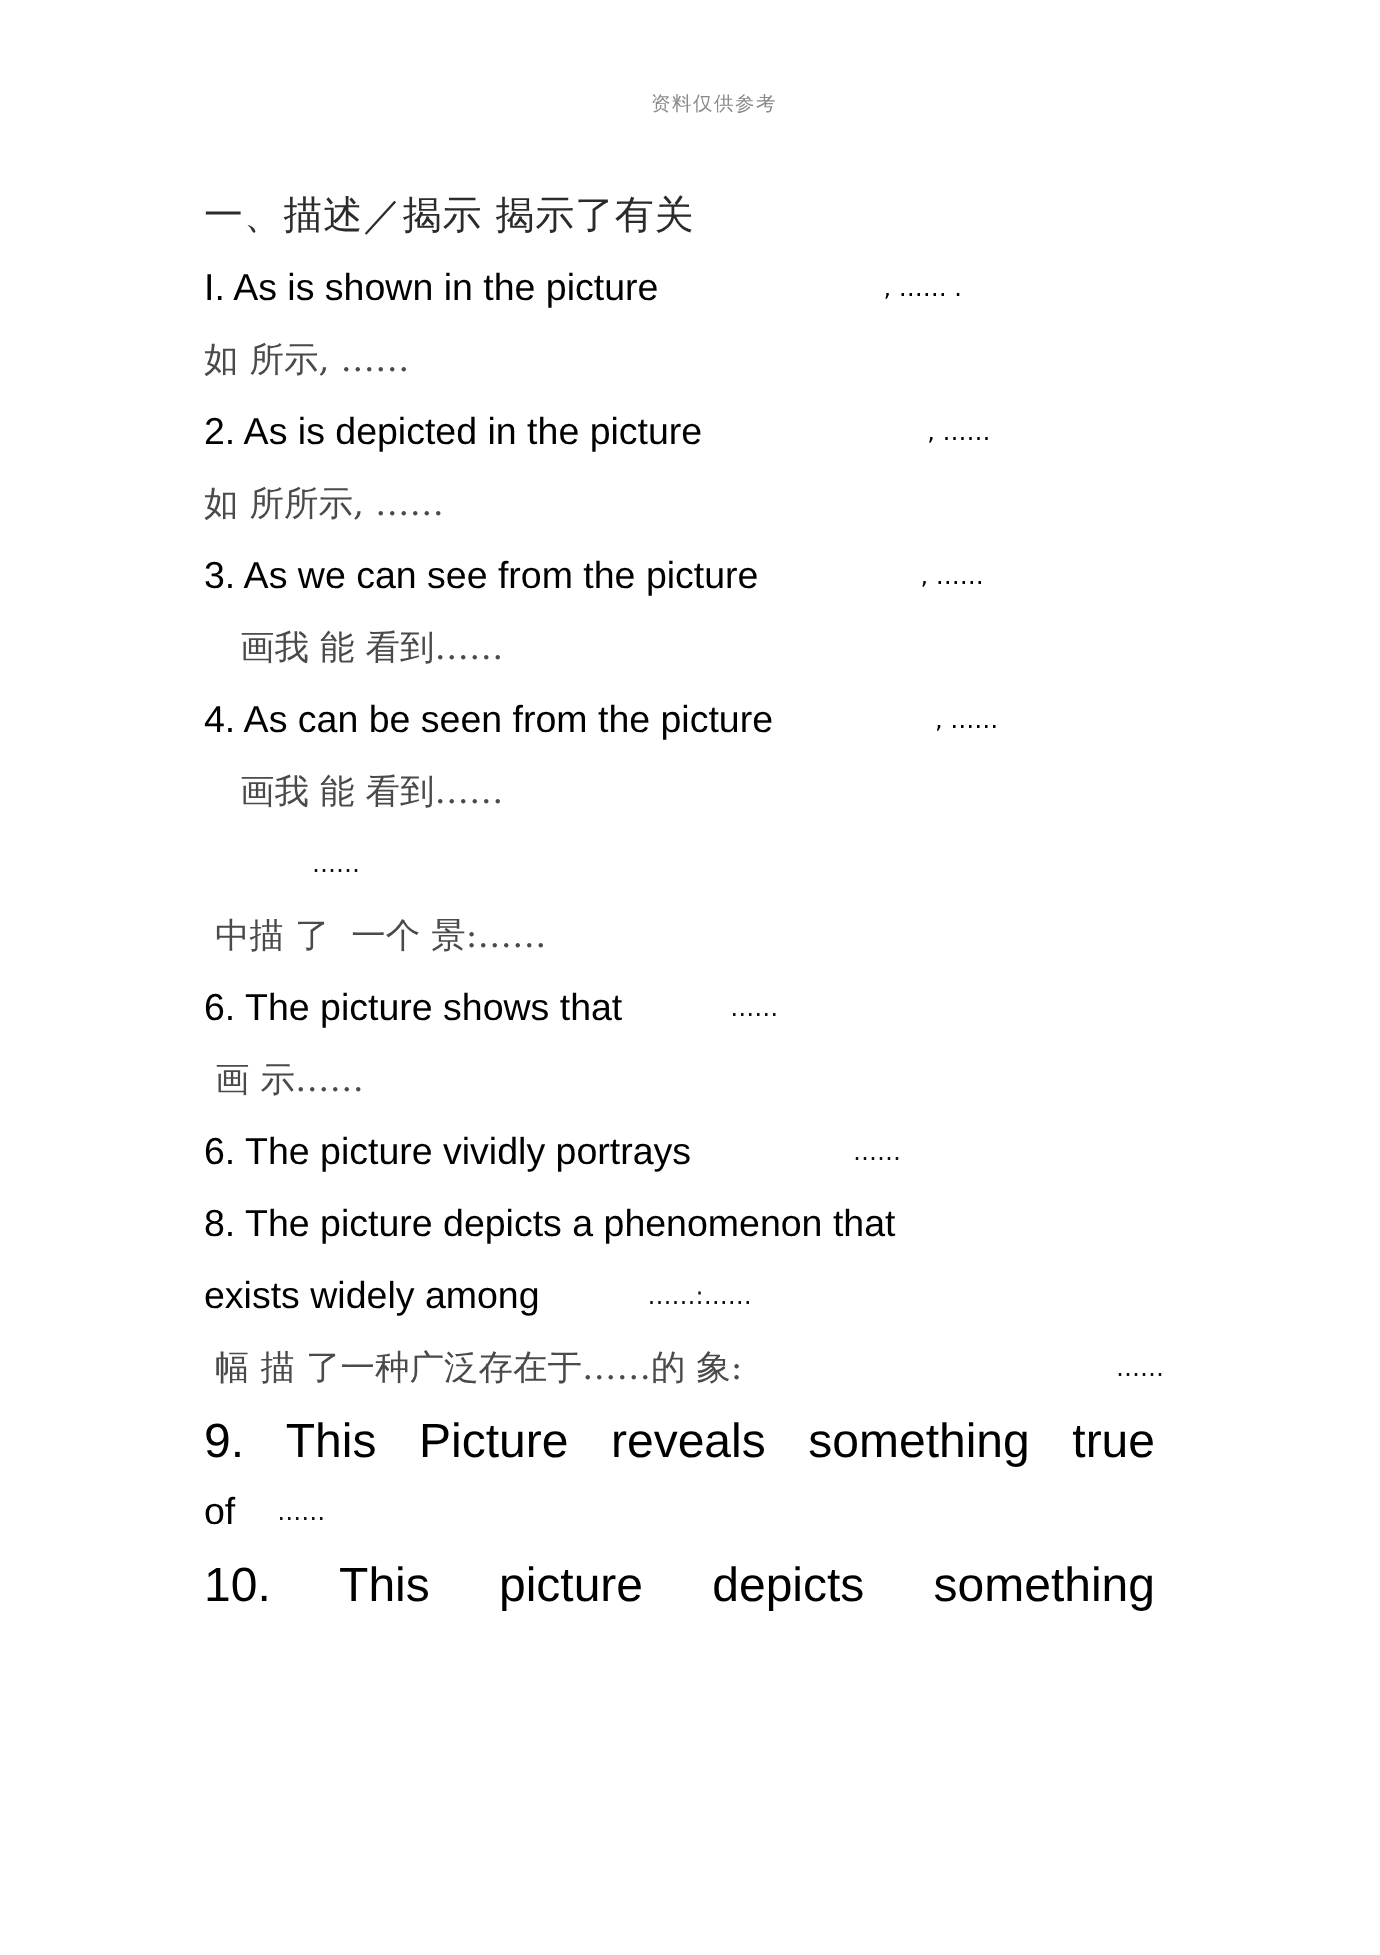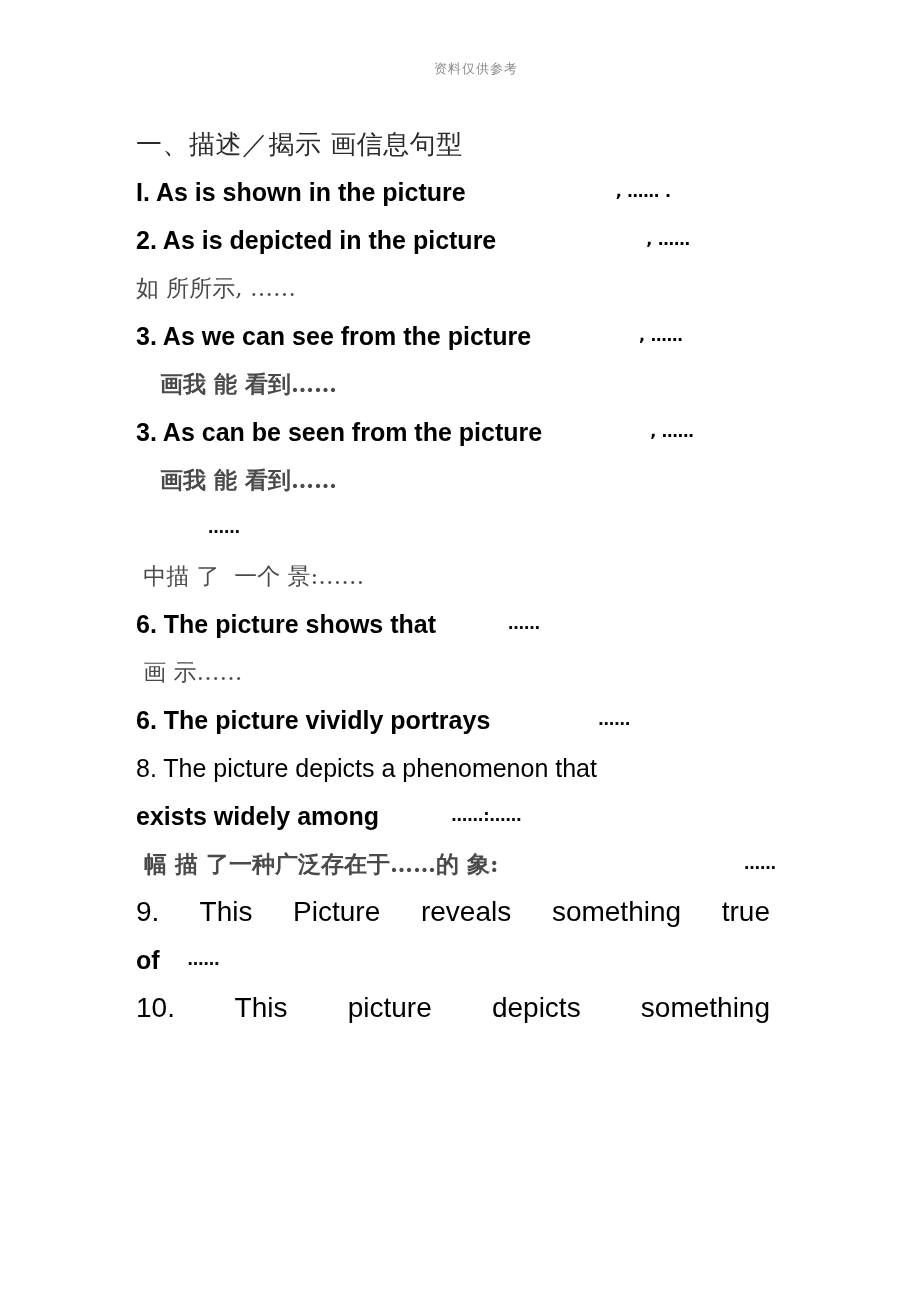--- a/index.html
+++ b/index.html
@@ -68,21 +68,21 @@
     font-family: "Liberation Sans", sans-serif;
     font-size: 25px;
     line-height: 48px;
     color: #000000;
     white-space: pre;
   }
 
   
   .en-just {
     font-family: "Liberation Sans", sans-serif;
-    font-size: 28px;
+    font-size: 32px;
     line-height: 48px;
     color: #000000;
     text-align: justify;
     text-align-last: justify;
     width: 634px;
     white-space: normal;
   }
   .en-just-tail {
     font-family: "Liberation Sans", sans-serif;
     font-size: 25px;
@@ -93,77 +93,77 @@
   }
 
   
   .zh {
     font-family: "DejaVu Serif", "Liberation Serif", serif;
     font-size: 23px;
     line-height: 48px;
     color: #4a4a4a;
     white-space: pre;
   }
-  .zh.indent { padding-left: 24px; font-weight: bold; }
+  .zh.indent { padding-left: 24px; }
 
   
   .el {
     font-family: "DejaVu Sans", sans-serif;
     font-size: 16px;
     letter-spacing: 0px;
     color: #111111;
     vertical-align: 2px;
   }
   .el-dark { color: #000000; }
 
   .gap-sm { display: inline-block; width: 28px; }
   .gap-md { display: inline-block; width: 72px; }
   .gap-lg { display: inline-block; width: 108px; }
   .gap-xl { display: inline-block; width: 150px; }
 
   .row-flex {
     display: flex;
     align-items: center;
-    font-weight: bold;
   }
   .row-flex .spacer { flex: 1 1 auto; }
 </style>
 </head>
 <body>
 
 <div class="page">
 
   <div class="page-header">资料仅供参考</div>
 
   <div class="content">
 
-    <div class="line heading">一、描述／揭示 画信息句型</div>
+    <div class="line heading">一、描述／揭示 揭示了有关</div>
 
     <div class="line en row-flex">
       <span>I. As is shown in the picture</span>
       <span class="gap-xl"></span>
       <span class="el el-dark">, …… .</span>
     </div>
+    <div class="line zh">如 所示, ……</div>
 
     <div class="line en row-flex">
       <span>2. As is depicted in the picture</span>
       <span class="gap-xl"></span>
       <span class="el el-dark">, ……</span>
     </div>
     <div class="line zh">如 所所示, ……</div>
 
     <div class="line en row-flex">
       <span>3. As we can see from the picture</span>
       <span class="gap-lg"></span>
       <span class="el el-dark">, ……</span>
     </div>
     <div class="line zh indent">画我 能 看到……</div>
 
     <div class="line en row-flex">
-      <span>3. As can be seen from the picture</span>
+      <span>4. As can be seen from the picture</span>
       <span class="gap-lg"></span>
       <span class="el el-dark">, ……</span>
     </div>
     <div class="line zh indent">画我 能 看到……</div>
 
     <div class="line en row-flex">
       <span class="gap-md"></span>
       <span class="el">……</span>
     </div>
     <div class="line zh"> 中描 了  一个 景:……</div>

